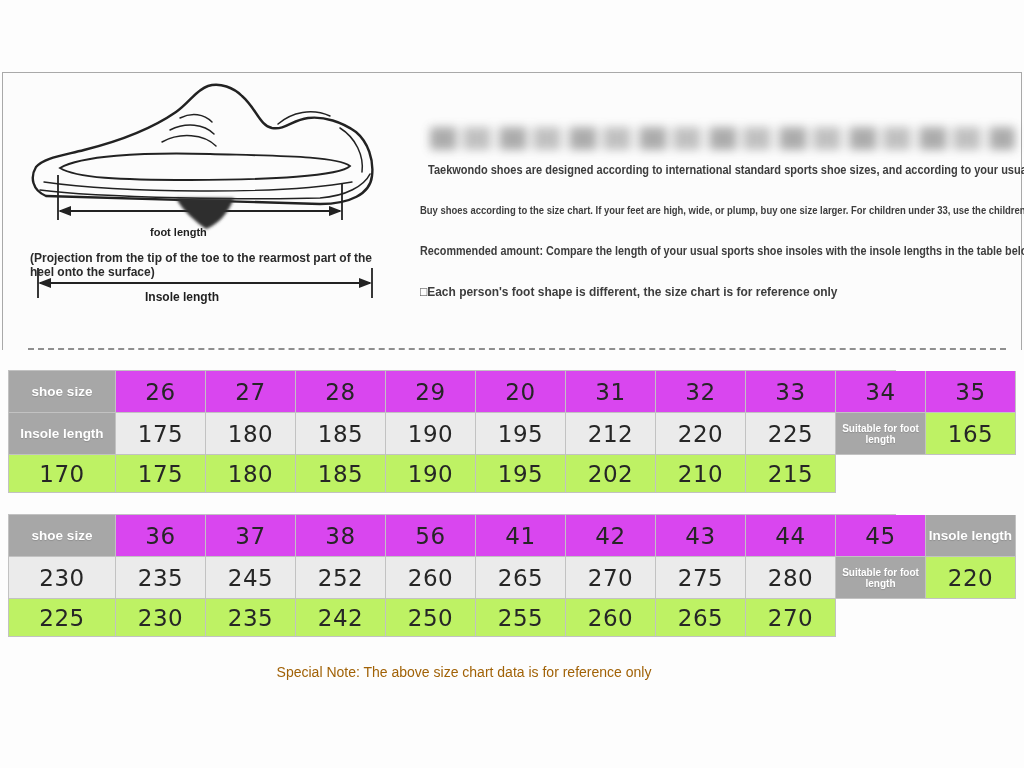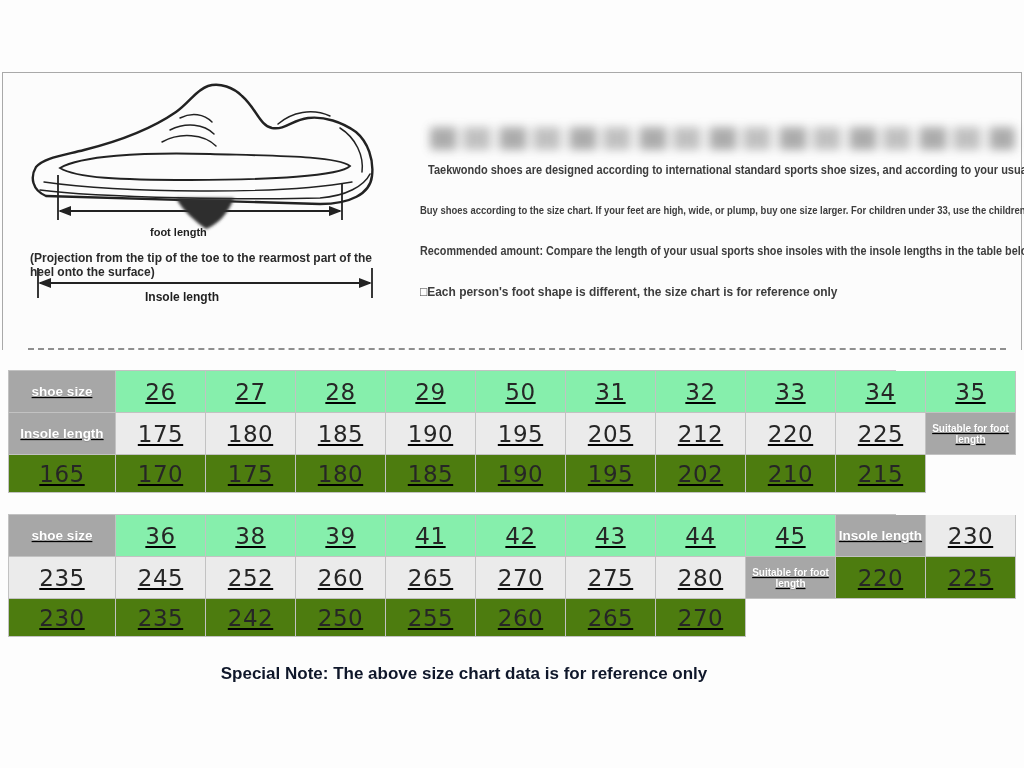--- a/index.html
+++ b/index.html
@@ -32,36 +32,36 @@
   .nl3 { left:420px; top:244px; font-size:12px;   transform:scaleX(.90); }
   .nl4 { left:420px; top:284px; font-size:13px;   transform:scaleX(.92); }
 
   
   .divider { position:absolute; left:28px; top:348px; width:978px; border-top:2px dashed #8f8f8f; }
 
   
   .size-table { position:absolute; left:8px; width:888px; display:grid;
                 grid-template-columns:107px repeat(10, 90px);
                 grid-template-rows:42px 42px 38px;
-                border-top:1px solid #c2c2c2; border-left:1px solid #c2c2c2;text-decoration:underline; }
+                border-top:1px solid #c2c2c2; border-left:1px solid #c2c2c2; }
   .size-table.upper { top:370px; }
   .size-table.lower { top:514px; }
   .cell { display:flex; align-items:center; justify-content:center;
           border-right:1px solid #c2c2c2; border-bottom:1px solid #c2c2c2; }
   .label-cell { background:#a7a7a7; color:#ffffff; font-weight:600; font-size:13.5px;
                 text-align:center; text-shadow:0 1px 1px rgba(0,0,0,.15); }
   .label-cell.row-foot { font-size:10px; font-weight:700; line-height:1.1; padding:0 2px; }
   .value-cell { font-family:"DejaVu Sans", sans-serif; font-size:23px; color:#262626; letter-spacing:.5px; }
-  .value-cell.row-shoe-size { background:#86efac; }
+  .value-cell.row-shoe-size { background:#d946ef; }
   .value-cell.row-insole    { background:#ebebeb; }
-  .value-cell.row-foot      { background:#4d7c0f; }
+  .value-cell.row-foot      { background:#bef264; }
 
   
   .special-note { position:absolute; left:0; top:664px; width:928px; text-align:center;
-                  font-size:17px; font-weight:700; color:#0f172a; }
+                  font-size:14px; font-weight:400; color:#a16207; }
 </style>
 </head>
 <body>
 
 <div class="page">
 
   <div class="top-box"></div>
 
   <svg class="shoe-svg" width="380" height="232" viewBox="0 0 380 232">
     <defs>
@@ -120,53 +120,53 @@
   <div class="notice-line nl4">□Each person's foot shape is different, the size chart is for reference only</div>
 
   <div class="divider"></div>
 
   <div class="size-table upper">
       <div class="cell label-cell row-shoe-size">shoe size</div>
       <div class="cell value-cell row-shoe-size">26</div>
       <div class="cell value-cell row-shoe-size">27</div>
       <div class="cell value-cell row-shoe-size">28</div>
       <div class="cell value-cell row-shoe-size">29</div>
-      <div class="cell value-cell row-shoe-size">50</div>
+      <div class="cell value-cell row-shoe-size">20</div>
       <div class="cell value-cell row-shoe-size">31</div>
       <div class="cell value-cell row-shoe-size">32</div>
       <div class="cell value-cell row-shoe-size">33</div>
       <div class="cell value-cell row-shoe-size">34</div>
       <div class="cell value-cell row-shoe-size">35</div>
       <div class="cell label-cell row-insole">Insole length</div>
       <div class="cell value-cell row-insole">175</div>
       <div class="cell value-cell row-insole">180</div>
       <div class="cell value-cell row-insole">185</div>
       <div class="cell value-cell row-insole">190</div>
       <div class="cell value-cell row-insole">195</div>
-      <div class="cell value-cell row-insole">205</div>
       <div class="cell value-cell row-insole">212</div>
       <div class="cell value-cell row-insole">220</div>
       <div class="cell value-cell row-insole">225</div>
       <div class="cell label-cell row-foot">Suitable for foot length</div>
       <div class="cell value-cell row-foot">165</div>
       <div class="cell value-cell row-foot">170</div>
       <div class="cell value-cell row-foot">175</div>
       <div class="cell value-cell row-foot">180</div>
       <div class="cell value-cell row-foot">185</div>
       <div class="cell value-cell row-foot">190</div>
       <div class="cell value-cell row-foot">195</div>
       <div class="cell value-cell row-foot">202</div>
       <div class="cell value-cell row-foot">210</div>
       <div class="cell value-cell row-foot">215</div>
     </div>
   <div class="size-table lower">
       <div class="cell label-cell row-shoe-size">shoe size</div>
       <div class="cell value-cell row-shoe-size">36</div>
+      <div class="cell value-cell row-shoe-size">37</div>
       <div class="cell value-cell row-shoe-size">38</div>
-      <div class="cell value-cell row-shoe-size">39</div>
+      <div class="cell value-cell row-shoe-size">56</div>
       <div class="cell value-cell row-shoe-size">41</div>
       <div class="cell value-cell row-shoe-size">42</div>
       <div class="cell value-cell row-shoe-size">43</div>
       <div class="cell value-cell row-shoe-size">44</div>
       <div class="cell value-cell row-shoe-size">45</div>
       <div class="cell label-cell row-insole">Insole length</div>
       <div class="cell value-cell row-insole">230</div>
       <div class="cell value-cell row-insole">235</div>
       <div class="cell value-cell row-insole">245</div>
       <div class="cell value-cell row-insole">252</div>

